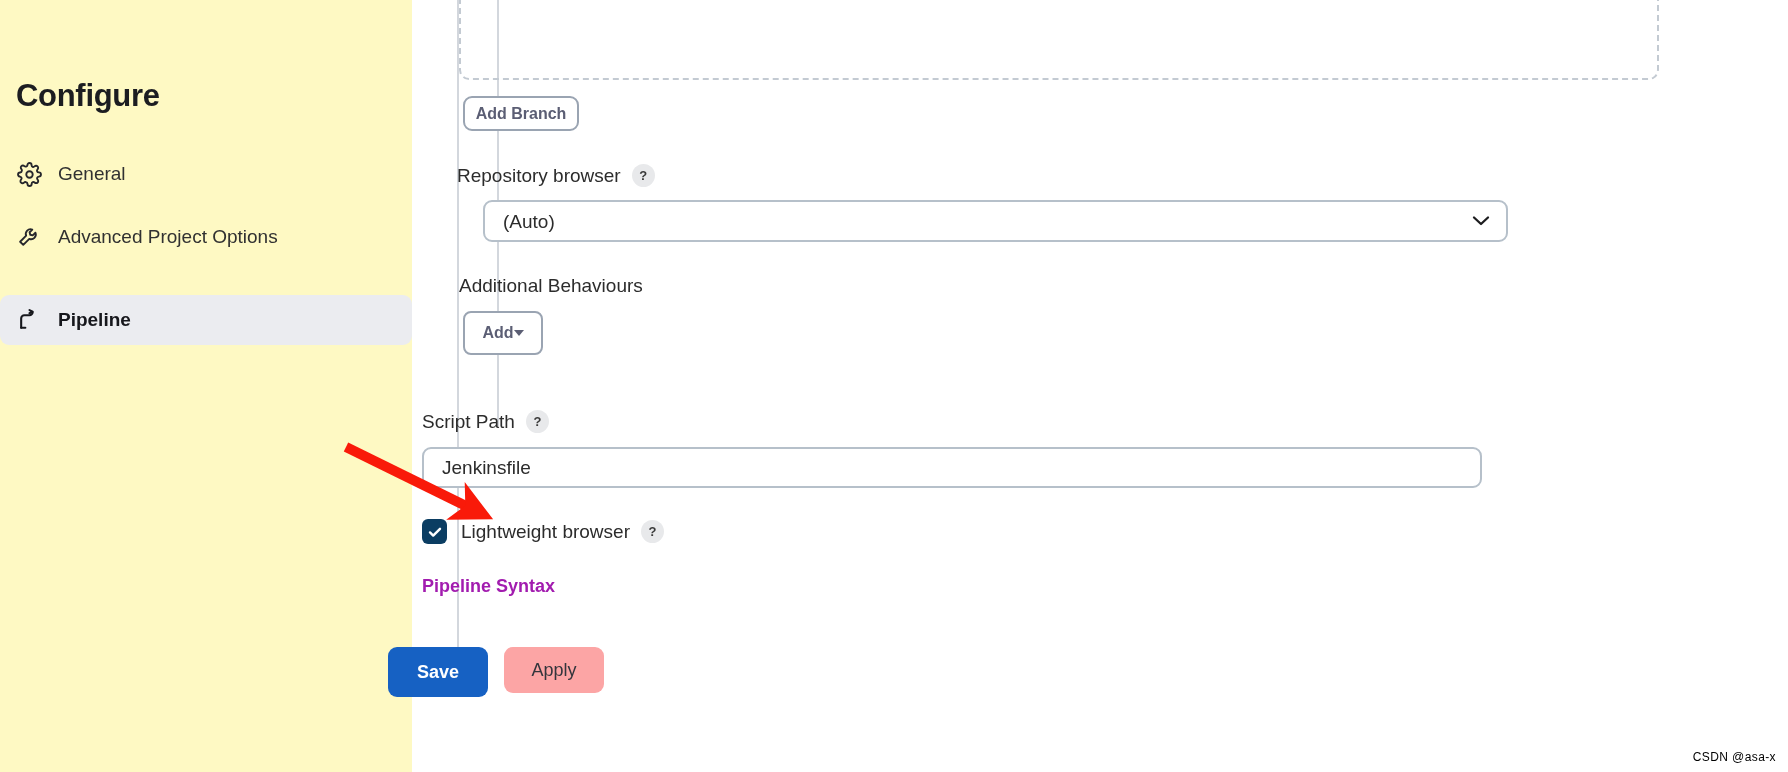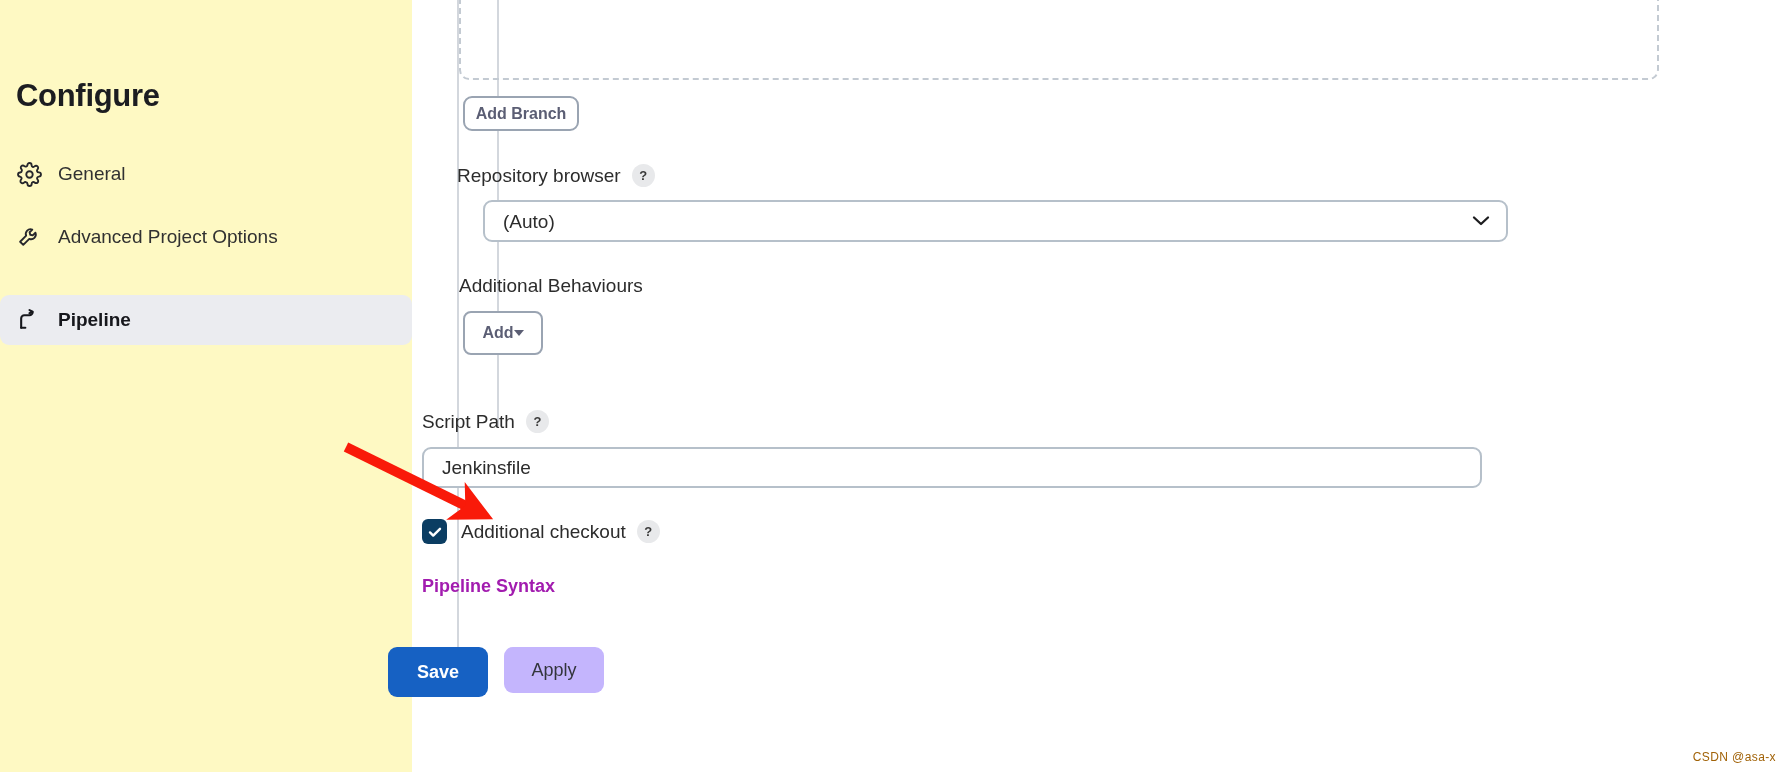--- a/index.html
+++ b/index.html
@@ -232,42 +232,42 @@
     font-size: 18px;
     font-weight: 700;
     cursor: pointer;
   }
   #apply-btn {
     position: absolute;
     left: 504px; top: 647px;
     width: 100px; height: 46px;
     border: none;
     border-radius: 9px;
-    background: #c4b5fd;
+    background: #fca5a5;
     color: #33353c;
     font-family: "Liberation Sans", sans-serif;
     font-size: 18px;
     font-weight: 400;
     cursor: pointer;
   }
 
   
   #annotation-arrow {
     position: absolute;
     left: 330px; top: 375px;
     width: 170px; height: 155px;
     pointer-events: none;
   }
 
   
   #watermark {
     position: absolute;
     right: 12px; bottom: 8px;
     font-size: 12px;
-    color: #a16207;
+    color: #000000;
     letter-spacing: 0.4px;
   }
 </style>
 </head>
 <body>
 
 <div id="screen">
 
   <div id="sidebar">
 
@@ -351,21 +351,21 @@
 
     <input class="txtinput" id="script-input" type="text" value="Jenkinsfile" style="">
 
     <div id="lightweight-row">
       <span id="lightweight-checkbox">
         <svg width="16" height="16" viewBox="0 0 16 16" fill="none" stroke="#ffffff" stroke-width="2.4" stroke-linecap="round" stroke-linejoin="round">
           <path d="M3 8.4l3.2 3.2L13 4.8"></path>
         </svg>
       </span>
       <span id="lightweight-label">
-        <span>Additional checkout</span>
+        <span>Lightweight browser</span>
         <span class="help-badge">?</span>
       </span>
     </div>
 
     <a id="pipeline-syntax-link" href="#">Pipeline Syntax</a>
 
     <button id="save-btn">Save</button>
     <button id="apply-btn">Apply</button>
 
   </div>

